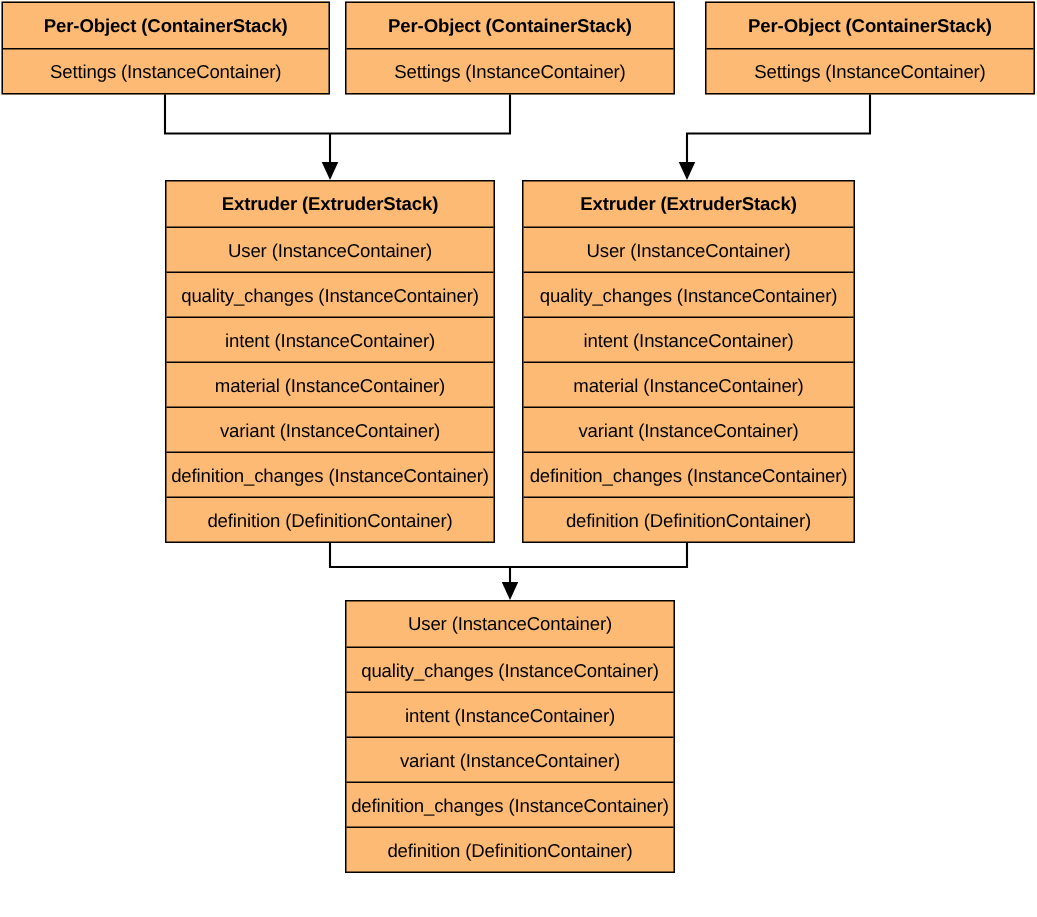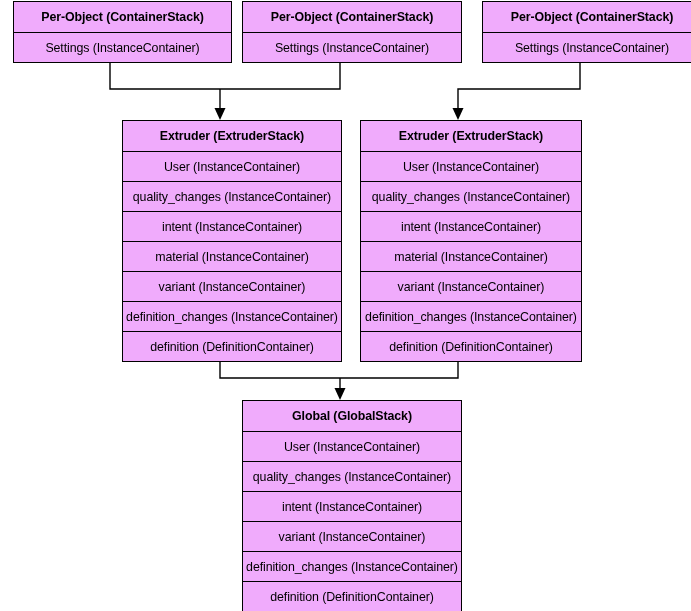--- a/index.html
+++ b/index.html
@@ -19,25 +19,24 @@
     position: absolute;
     left: 0;
     top: 0;
     width: 691px;
     height: 611px;
   }
   .node {
     position: absolute;
     box-sizing: border-box;
     border: 1.4px solid #000000;
-    background: #f0abfc;
+    background: #fdba74;
     display: flex;
     flex-direction: column;
     z-index: 2;
-    margin-left: 12px;
   }
   .row {
     box-sizing: border-box;
     height: 30px;
     line-height: 30px;
     text-align: center;
     font-size: 12.4px;
     letter-spacing: -0.1px;
     white-space: nowrap;
     overflow: hidden;
@@ -129,21 +128,20 @@
     <div class="row">User (InstanceContainer)</div>
     <div class="row">quality_changes (InstanceContainer)</div>
     <div class="row">intent (InstanceContainer)</div>
     <div class="row">material (InstanceContainer)</div>
     <div class="row">variant (InstanceContainer)</div>
     <div class="row">definition_changes (InstanceContainer)</div>
     <div class="row">definition (DefinitionContainer)</div>
   </div>
 
   <div class="node gl">
-    <div class="row header">Global (GlobalStack)</div>
     <div class="row">User (InstanceContainer)</div>
     <div class="row">quality_changes (InstanceContainer)</div>
     <div class="row">intent (InstanceContainer)</div>
     <div class="row">variant (InstanceContainer)</div>
     <div class="row">definition_changes (InstanceContainer)</div>
     <div class="row">definition (DefinitionContainer)</div>
   </div>
 
 </div>
 

